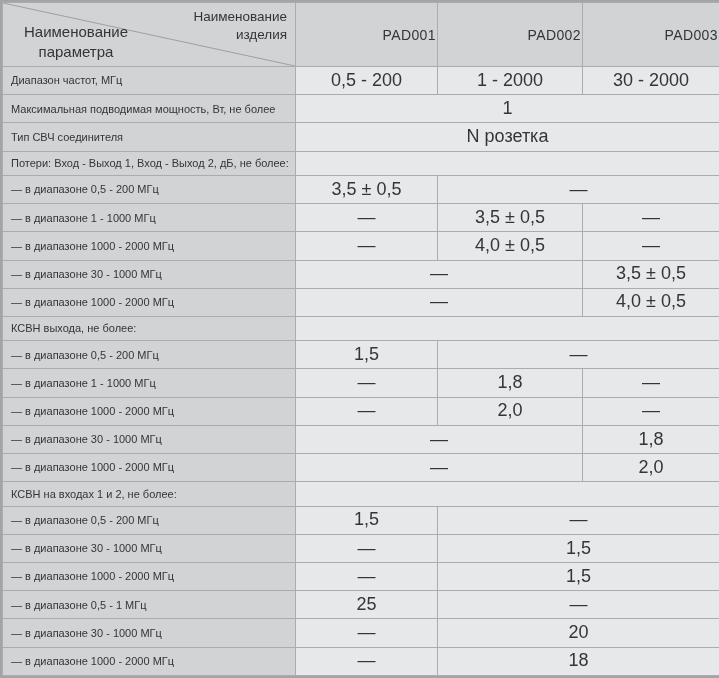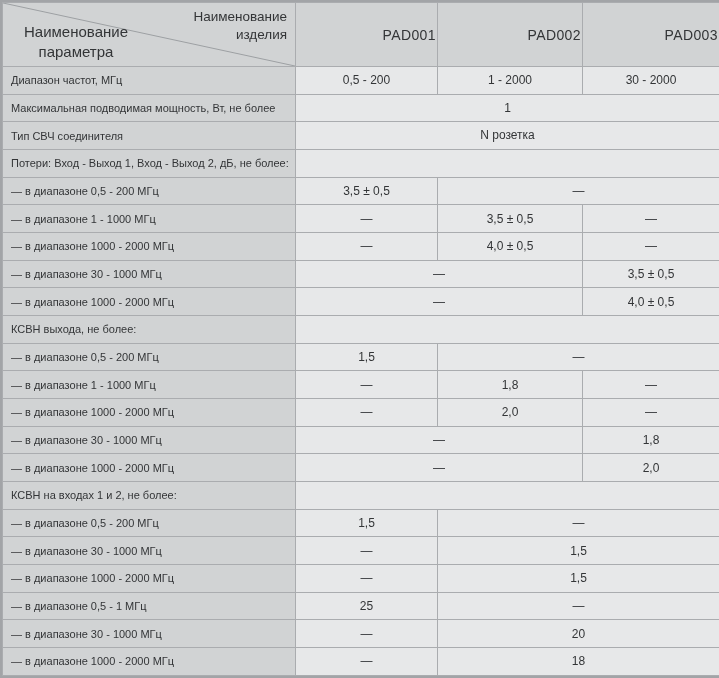--- a/index.html
+++ b/index.html
@@ -49,21 +49,21 @@
   tbody tr{height:23px;}
   th.param{
     background:var(--header-bg);
     text-align:left;vertical-align:middle;
     font-size:11px;font-weight:400;line-height:1.3;
     padding:2px 6px 2px 8px;
   }
   td.val{
     background:var(--cell-bg);
     text-align:center;vertical-align:middle;
-    font-size:12px;line-height:1.2;
+    font-size:18px;line-height:1.2;
     padding:2px 4px;
   }
 </style>
 </head>
 <body>
 
 <div class="wrap">
   <table class="spec">
     <colgroup>
       <col class="c0">

